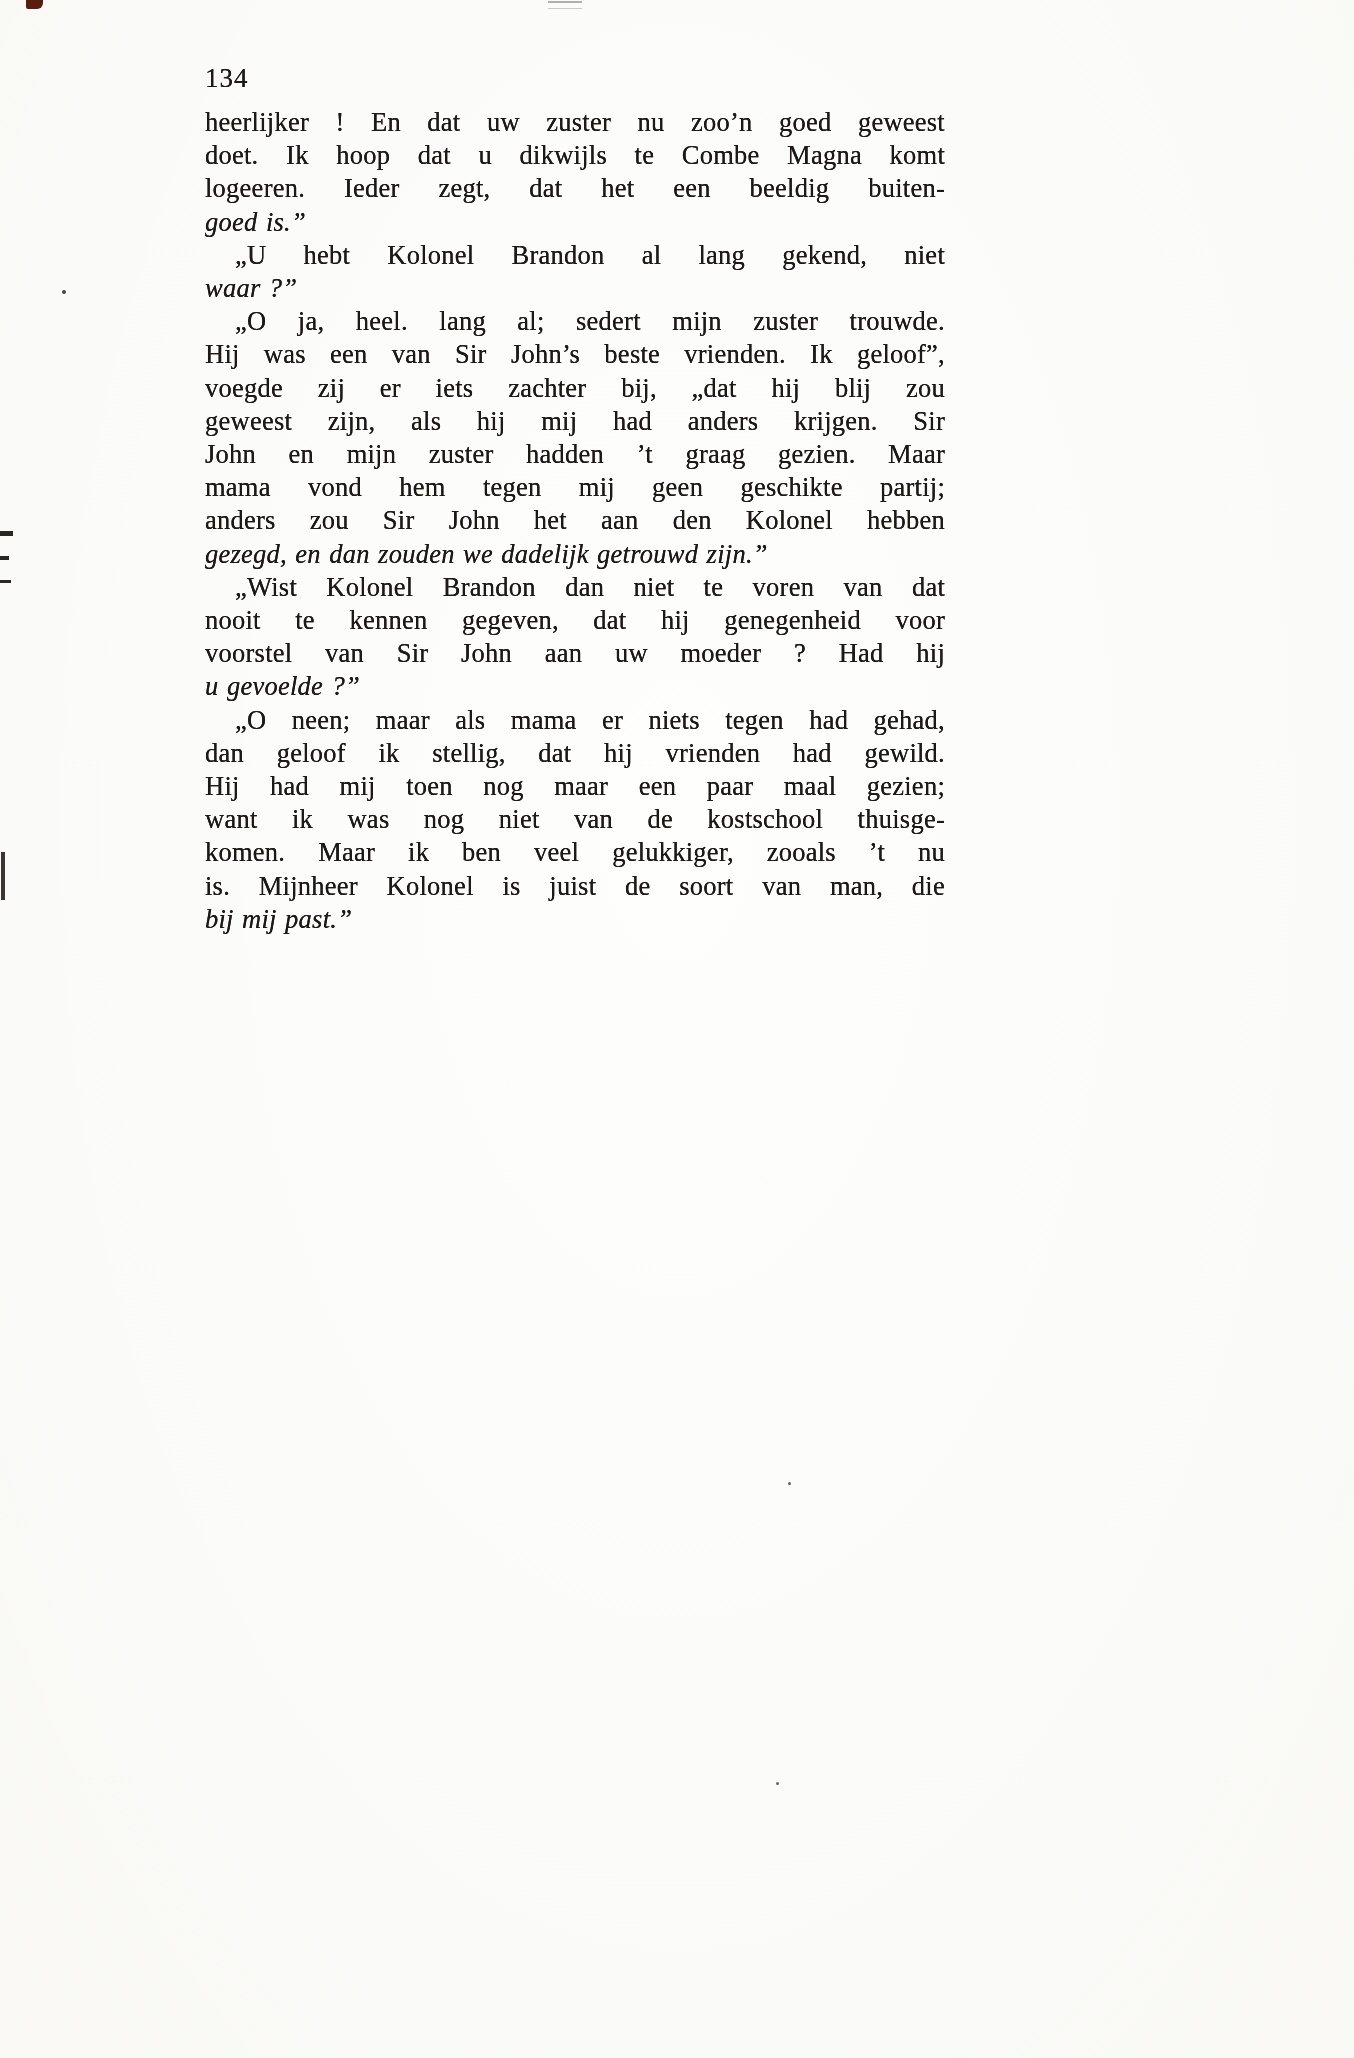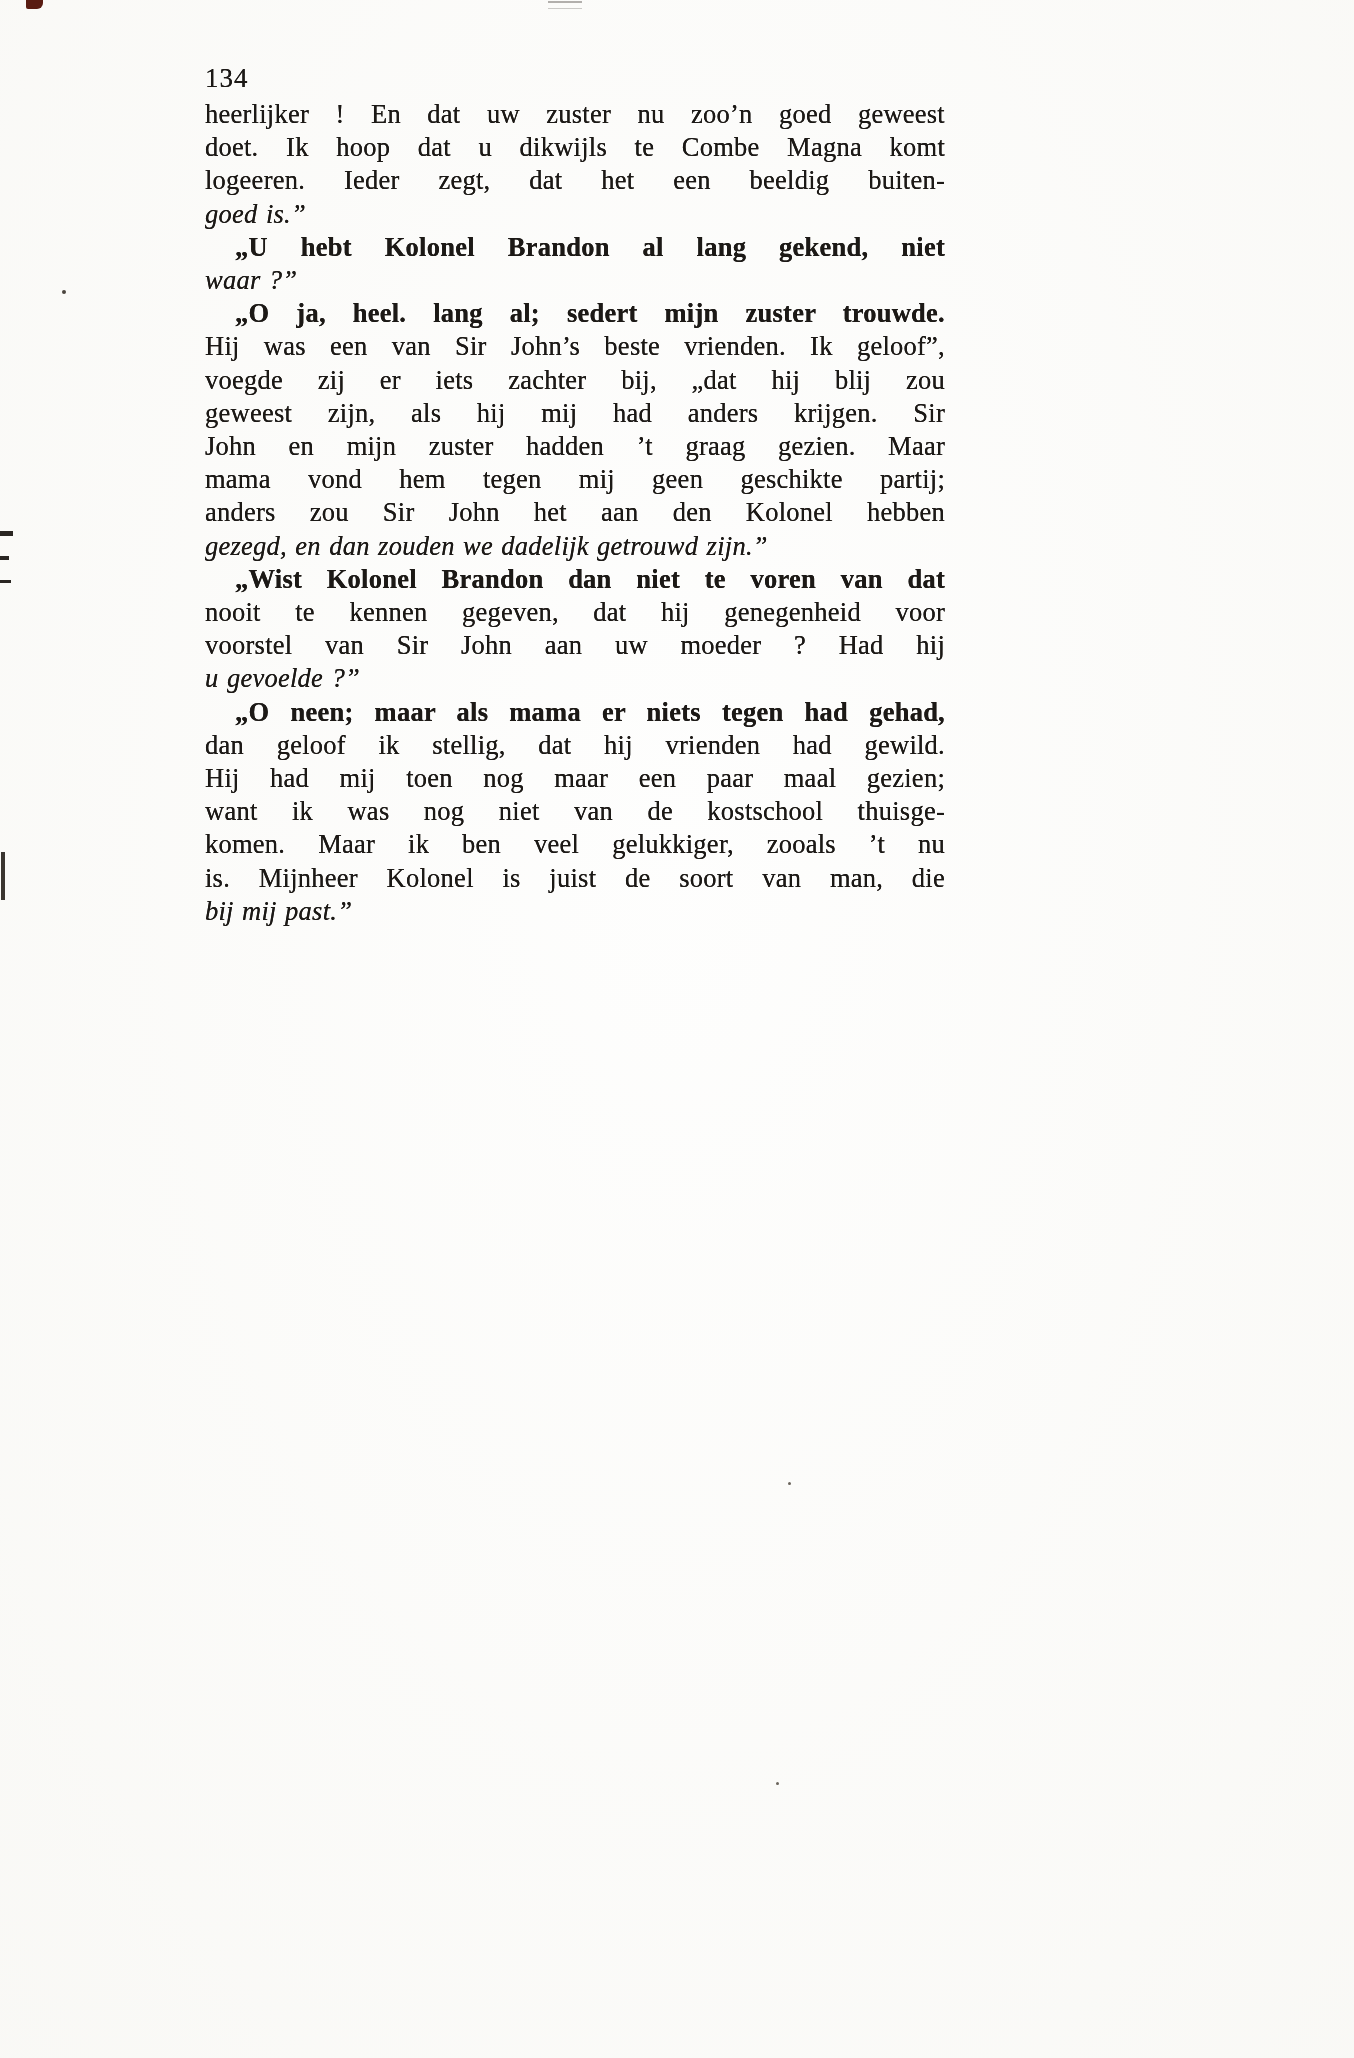--- a/index.html
+++ b/index.html
@@ -28,36 +28,35 @@
     width: 740px;
     color: #1c1916;
     font-size: 26.5px;
     letter-spacing: 0.25px;
     word-spacing: 1.5px;
     text-shadow: 0 0 0.45px currentColor;
   }
   .page-number {
     font-size: 27px;
     line-height: 33px;
-    margin-bottom: 3px;
+    margin-bottom: 11px;
     letter-spacing: 1px;
   }
   .line {
     line-height: 33.2px;
     text-align: justify;
     text-align-last: justify;
     white-space: normal;
   }
   .line.last {
     text-align-last: left;
     font-style: italic;
   }
   .line.indent {
     text-indent: 30px;
-    font-weight: bold;
   }
   
   .artifact {
     position: absolute;
     background: #2a2622;
   }
   .artifact.corner-mark {
     left: 26px; top: 0; width: 17px; height: 9px;
     background: #591c12;
     border-radius: 0 0 6px 2px;

